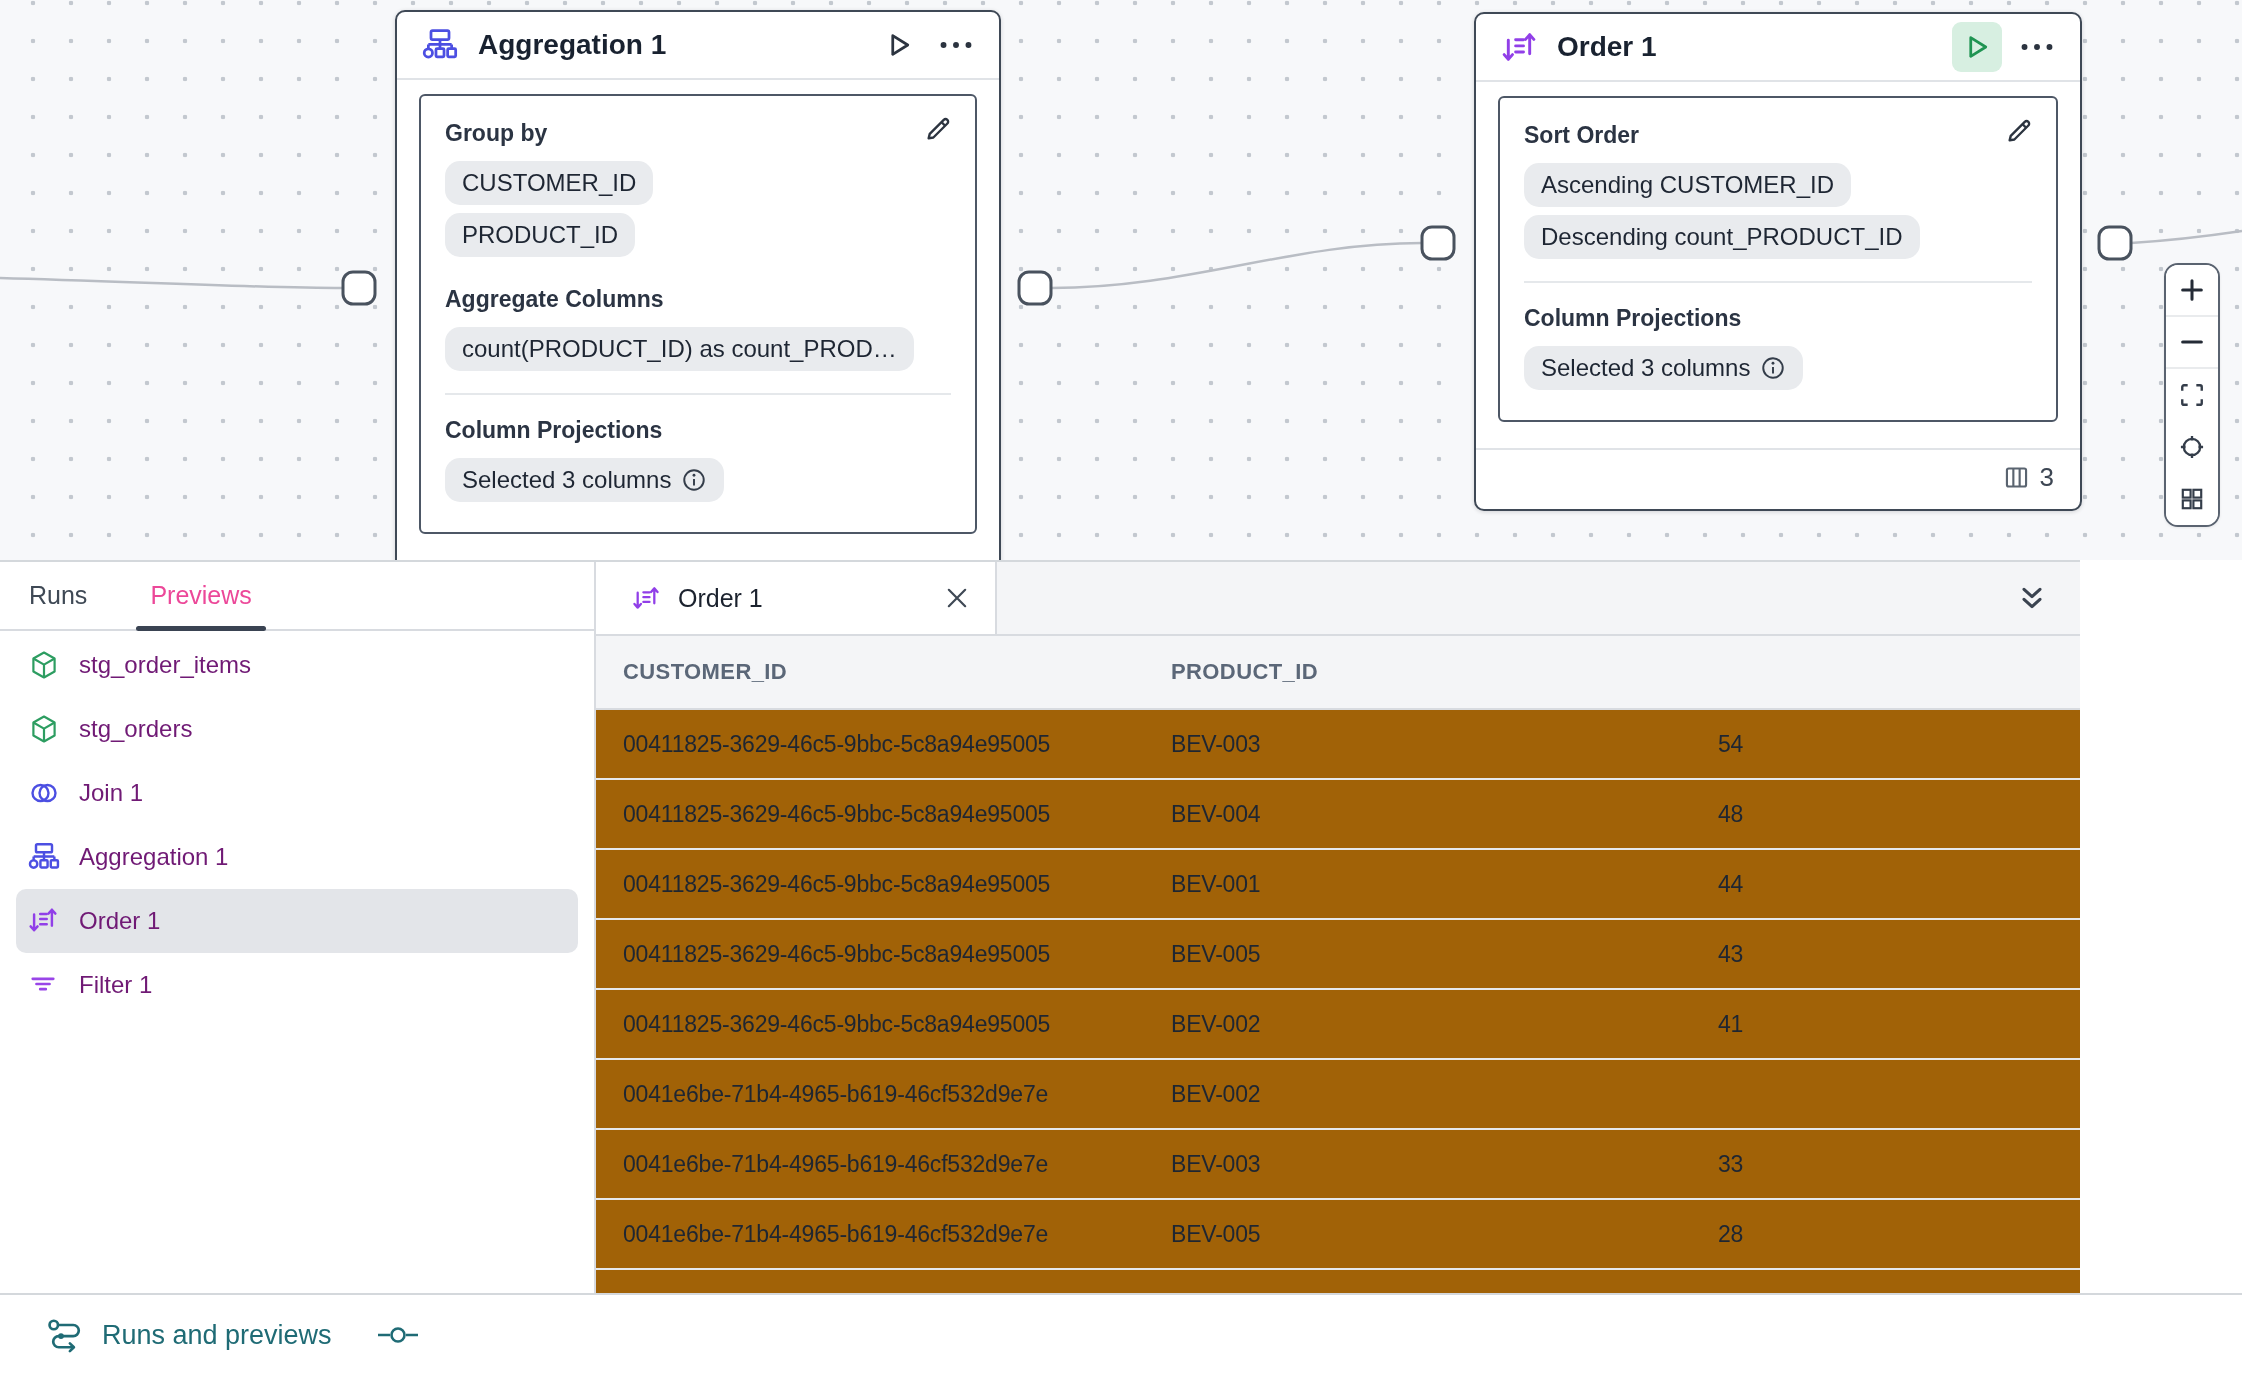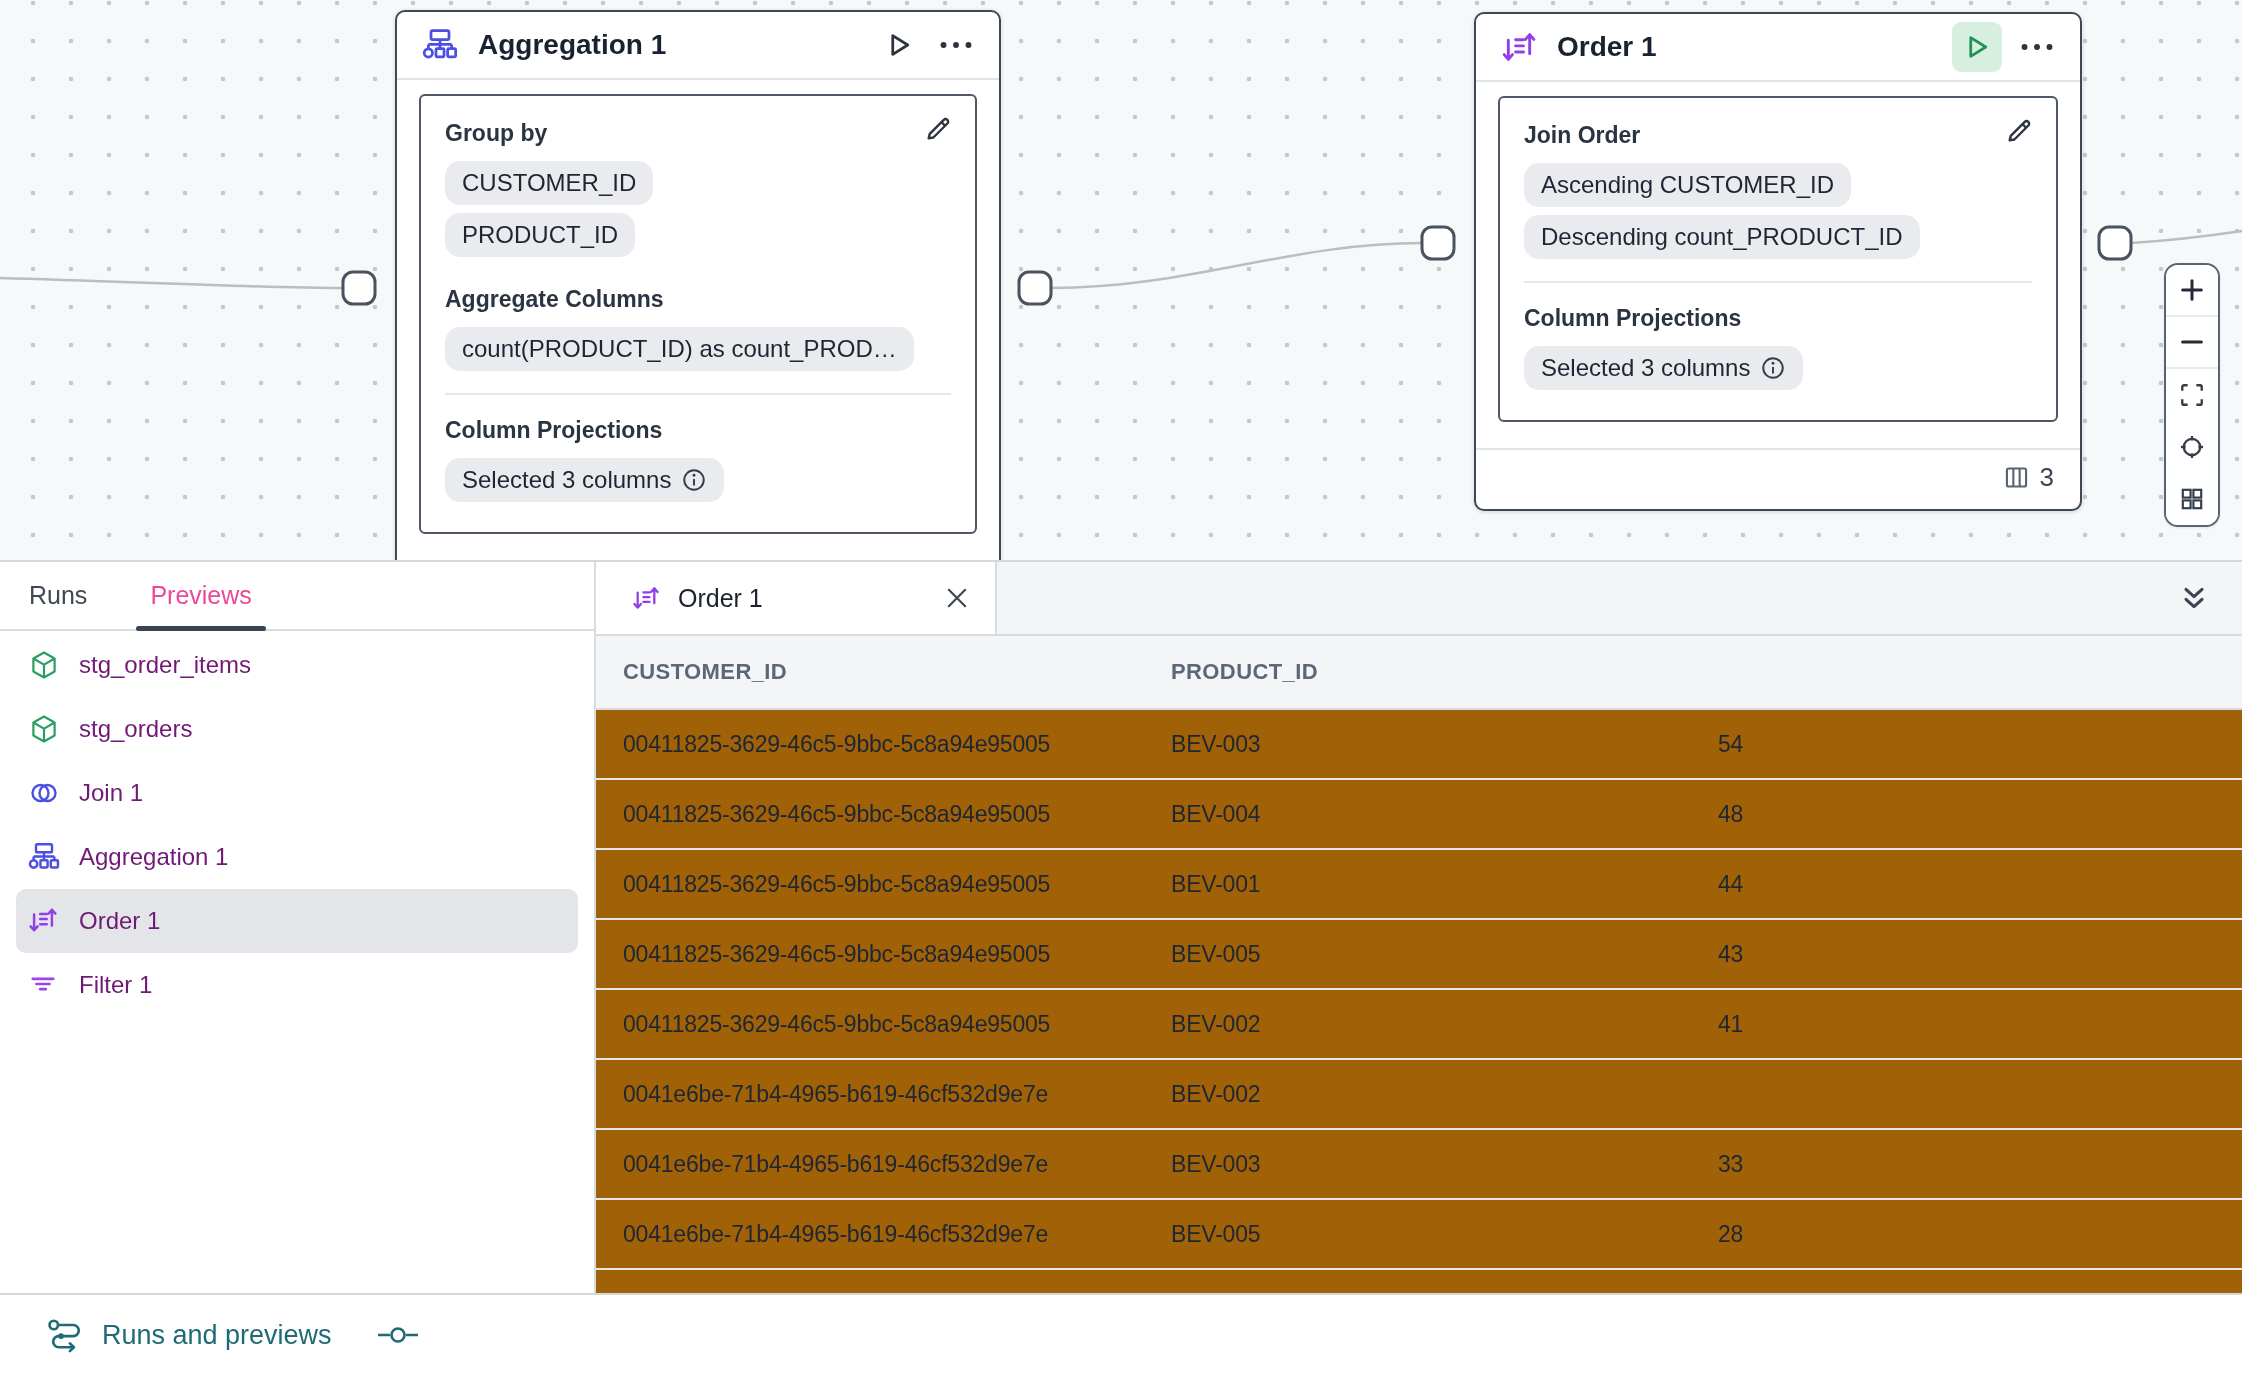--- a/index.html
+++ b/index.html
@@ -49,21 +49,21 @@
   
   .zoomctl {
     position:absolute; right:22px; top:263px; width:56px; background:#fff;
     border:2px solid #5a6370; border-radius:14px; overflow:hidden;
     box-shadow:0 1px 3px rgba(0,0,0,.08);
   }
   .zbtn { width:100%; height:52px; display:flex; align-items:center; justify-content:center; background:#fff; border:none; cursor:pointer; }
   .zbtn.sep { border-bottom:2px solid #e9ebed; }
   
   .panel {
-    position:absolute; left:0; top:560px; width:2242px; height:733px;
+    position:absolute; left:0; top:560px; width:2080px; height:733px;
     border-top:2px solid #d4d8dc; background:#fff; display:flex; overflow:hidden;
   }
   .leftpane { width:596px; flex:0 0 596px; border-right:2px solid #d8dbe0; display:flex; flex-direction:column; background:#fff; }
   .tabbar { height:69px; flex:0 0 69px; border-bottom:2px solid #d8dbe0; display:flex; align-items:stretch; padding-left:15px; }
   .tab { padding:0 14px; display:flex; align-items:center; font-size:25px; color:#3f4955; position:relative; cursor:pointer; }
   .tab + .tab { margin-left:35px; }
   .tab.active { font-weight:400; color:#ec4899; }
   .tab.active::after { content:""; position:absolute; left:0; right:0; bottom:-2px; height:5px; background:#3a4352; border-radius:3px; }
   .steplist { padding-top:2px; }
   .item { height:64px; margin:0 16px; padding-left:12px; display:flex; align-items:center; gap:19px; border-radius:10px; font-size:24px; color:#701a75; cursor:pointer; }
@@ -190,21 +190,21 @@
         </svg>
       </button>
     </div>
     <div class="card" style="min-height:326px;">
       <button class="iconbtn pencil">
         <svg viewBox="0 0 24 24" width="30" height="30" fill="none" stroke="#2c3440" stroke-width="1.9" stroke-linejoin="round">
           <path d="M4.5 19.5l.9-3.6L16.6 4.7a2.05 2.05 0 0 1 2.9 2.9L8.3 18.8l-3.8.7z"></path>
           <path d="M14.8 6.5l2.9 2.9"></path>
         </svg>
       </button>
-      <div class="sec-label">Join Order</div>
+      <div class="sec-label">Sort Order</div>
       <div class="pills">
         <span class="pill">Ascending CUSTOMER_ID</span>
         <span class="pill">Descending count_PRODUCT_ID</span>
       </div>
       <div class="divider"></div>
       <div class="sec-label">Column Projections</div>
       <div class="pills">
         <span class="pill">
           <span>Selected 3 columns</span>
           <svg viewBox="0 0 24 24" width="26" height="26" fill="none" stroke="#343d4a" stroke-width="1.8">

